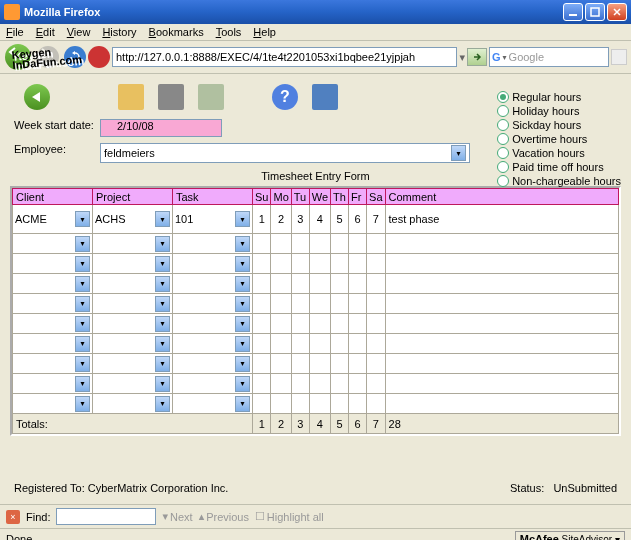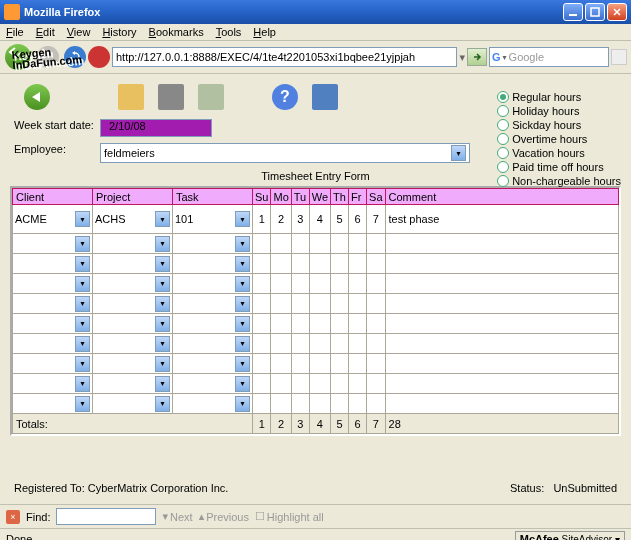--- a/index.html
+++ b/index.html
@@ -37,21 +37,21 @@
 .icon-row .icn { width: 26px; height: 26px; }
 .icn-green { background: linear-gradient(#7ec850, #4a9020); border-radius: 50%; }
 .icn-folder { background: #e8c060; border-radius: 2px; }
 .icn-print { background: #888; border-radius: 2px; }
 .icn-table { background: #b0c0a0; border-radius: 2px; }
 .icn-help { background: #5080e0; border-radius: 50%; color: white; font-weight: bold; display: flex; align-items: center; justify-content: center; font-size: 16px; }
 .icn-save { background: #5080c0; border-radius: 2px; }
 
 .form-row { display: flex; align-items: flex-start; padding: 3px 10px; gap: 6px; }
 .form-row label { width: 80px; }
-.date-input { width: 112px; height: 18px; border: 1px solid #7f9db9; background: #a21caf; padding: 0 8px; }
+.date-input { width: 122px; height: 18px; border: 1px solid #7f9db9; background: #f9a8d4; padding: 0 16px; }
 .emp-select { width: 370px; height: 20px; border: 1px solid #7f9db9; background: white; display: flex; align-items: center; padding: 0 3px; justify-content: space-between; }
 .select-arrow { width: 15px; height: 16px; background: linear-gradient(#c0d8f8, #80b0e8); border: 1px solid #7f9db9; display: flex; align-items: center; justify-content: center; font-size: 8px; }
 
 .hours-panel { position: absolute; right: 10px; top: 90px; }
 .hours-panel div { display: flex; align-items: center; gap: 3px; padding: 1px 0; }
 .radio { width: 12px; height: 12px; border: 1px solid #4a7; border-radius: 50%; background: white; display: inline-flex; align-items: center; justify-content: center; }
 .radio.sel::after { content: ''; width: 6px; height: 6px; background: #4a7; border-radius: 50%; }
 
 .form-title { text-align: center; padding: 4px; }
 

